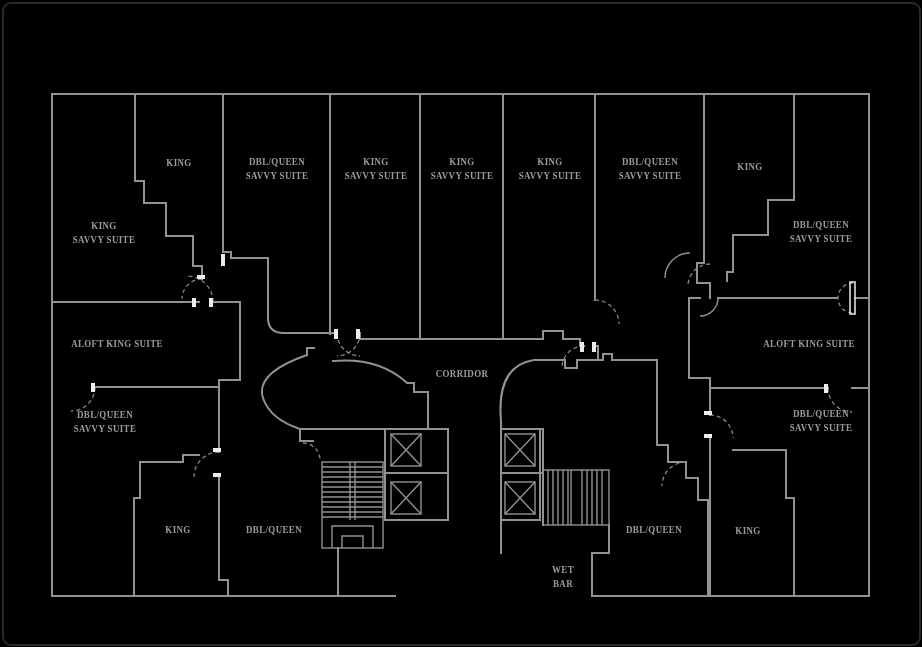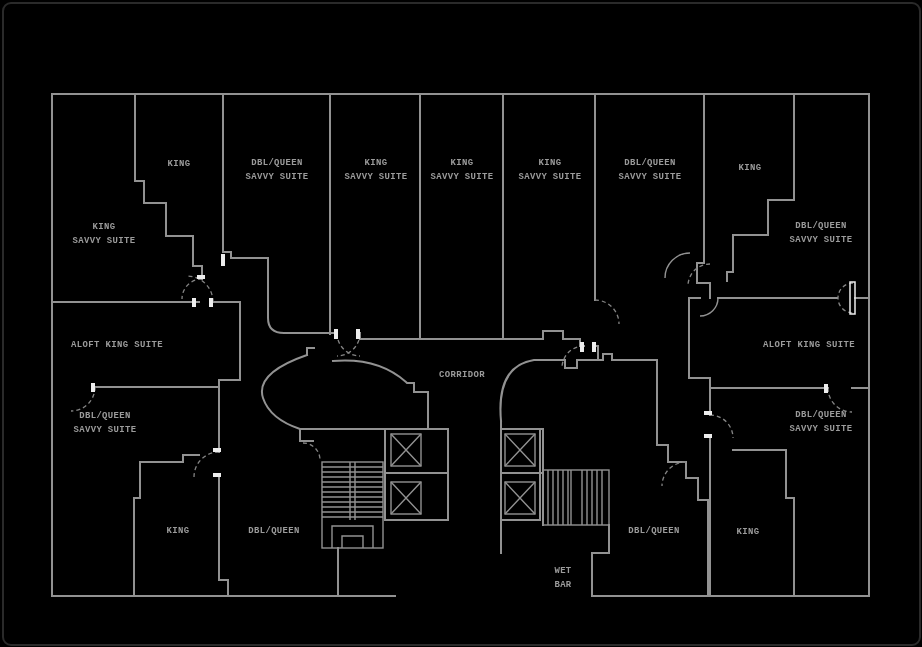--- a/index.html
+++ b/index.html
@@ -6,21 +6,21 @@
     --bg:#000000;
     --wall:#929292;
     --wall-bright:#ededed;
     --dash:#858585;
     --text:#9b9b9b;
     --frame:#2a2a2a;
   }
   html,body{margin:0;padding:0;background:var(--bg);}
   .stage{
     position:relative;width:922px;height:647px;background:var(--bg);
-    overflow:hidden;font-family:Liberation Mono, monospace;
+    overflow:hidden;font-family:Liberation Serif, serif;
   }
   .frame{
     position:absolute;left:2px;top:2px;width:915px;height:640px;
     border:2px solid var(--frame);border-radius:9px;pointer-events:none;
   }
   svg{position:absolute;left:0;top:0;}
   .w{stroke:var(--wall);stroke-width:2;fill:none;stroke-linecap:square;}
   .w-thin{stroke:var(--wall);stroke-width:1.4;fill:none;}
   .dash{stroke:var(--dash);stroke-width:1.3;fill:none;stroke-dasharray:4 3;}
   .jamb{fill:var(--wall-bright);}

